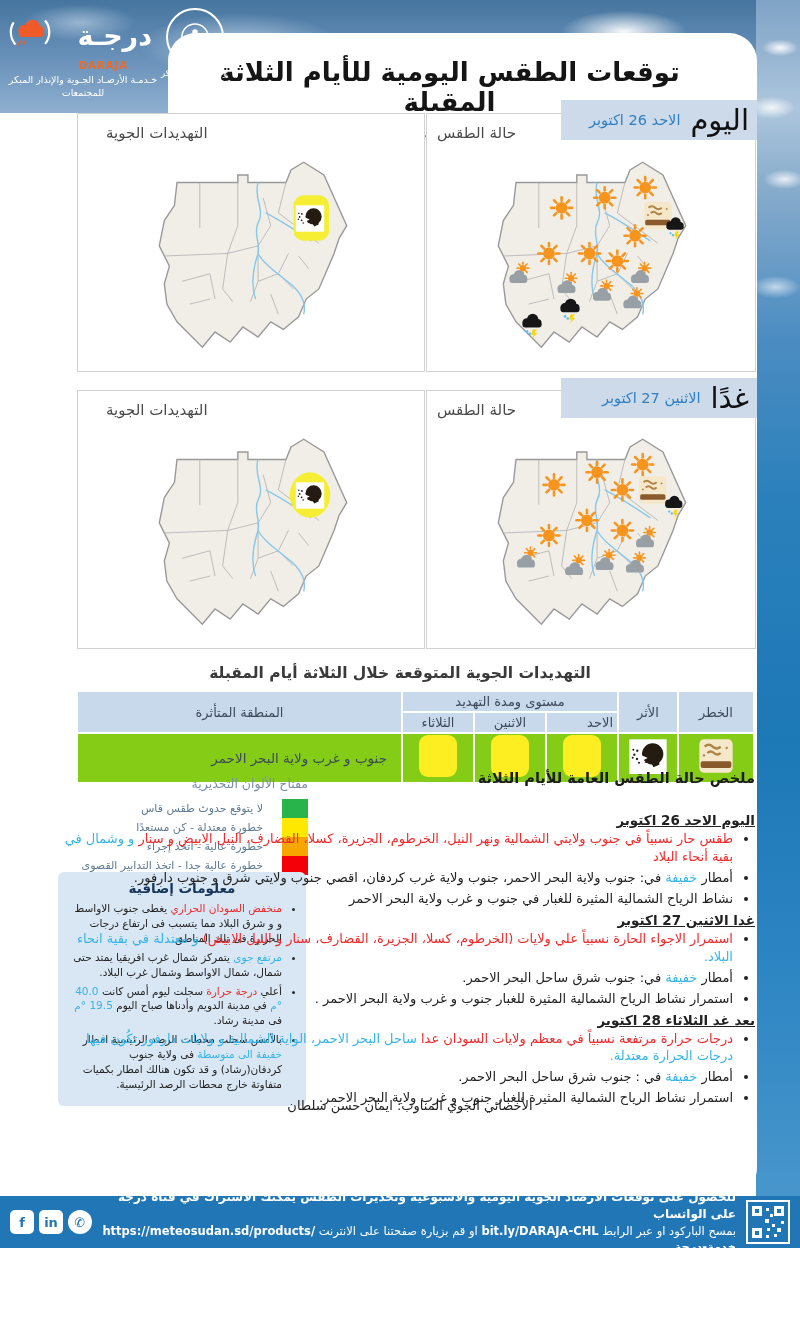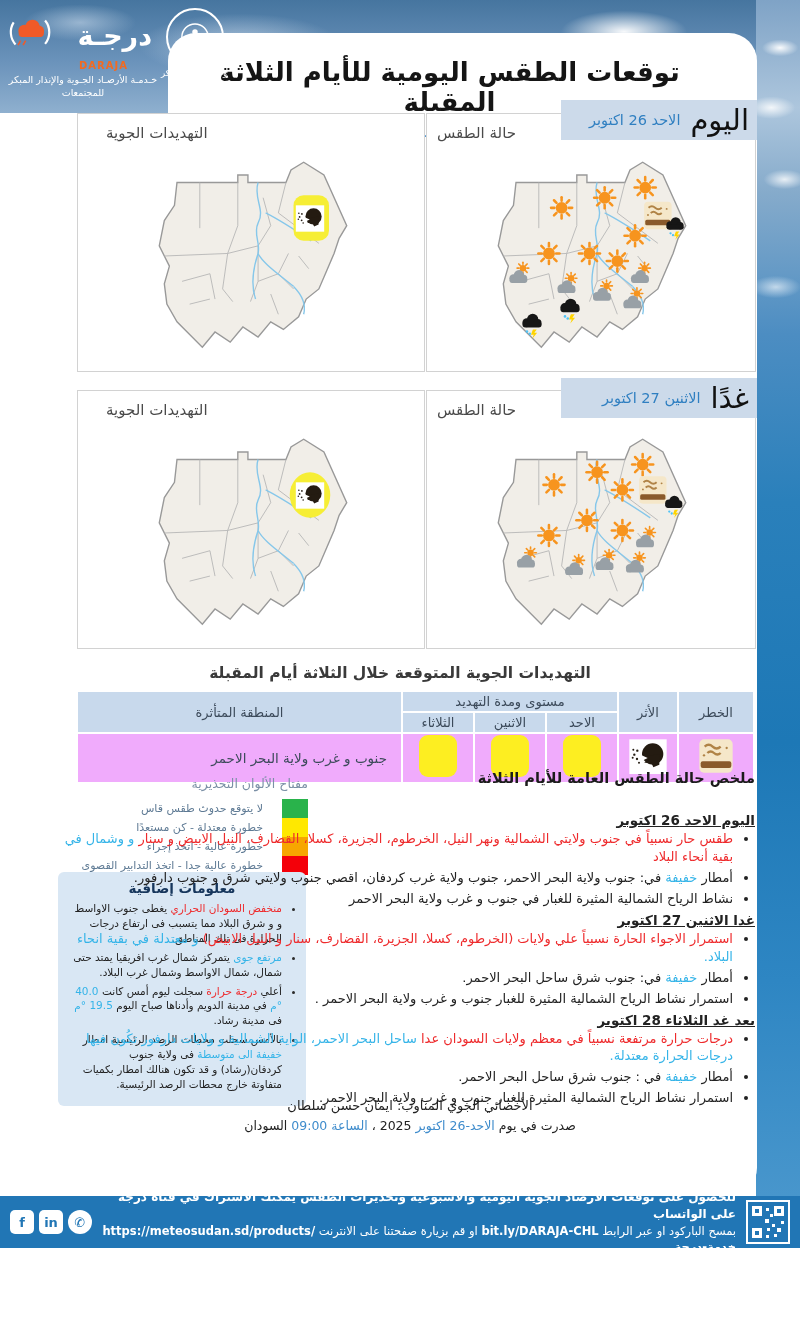--- a/index.html
+++ b/index.html
@@ -45,21 +45,21 @@
   .day-band { position:absolute; width:196px; height:40px; background:#ccdaea; z-index:3; display:flex; align-items:center; justify-content:flex-start; gap:10px; padding:0 8px; }
   .day-big { font-size:29px; font-weight:normal; color:#111; line-height:1; }
   .day-date { font-size:14.5px; color:#2f7fc1; }
   .map { position:absolute; }
 
   
   .tbl-title { position:absolute; top:664px; right:120px; width:560px; text-align:center; font-size:15.5px; font-weight:bold; color:#3a3a3a; z-index:2; }
   table.threats { position:absolute; top:690px; right:45px; width:679px; border-collapse:collapse; z-index:2; }
   table.threats th, table.threats td { border:2px solid #fff; font-weight:normal; }
   table.threats th { background:#c8d9ec; color:#3c4a5a; font-size:13px; padding:2px 4px; }
-  table.threats td { background:#f0abfc; text-align:center; vertical-align:middle; height:48px; }
+  table.threats td { background:#84cc16; text-align:center; vertical-align:middle; height:48px; }
   .chip { display:inline-block; width:38px; height:42px; border-radius:9px; }
   .area-cell { font-size:13.5px; color:#3c4a5a; text-align:right !important; padding-right:14px !important; }
 
   
   .legend { position:absolute; top:776px; right:492px; width:250px; z-index:2; direction:rtl; }
   .legend-title { font-size:12.5px; color:#7b90a6; margin-bottom:8px; text-align:right; }
   .lg-row { display:flex; align-items:stretch; gap:19px; }
   .lg-swatch { width:26px; height:19px; flex:0 0 26px; }
   .lg-label { font-size:11px; color:#5e7a94; line-height:19px; white-space:nowrap; }
 
@@ -319,21 +319,21 @@
   <div class="tbl-title">التهديدات الجوية المتوقعة خلال الثلاثة أيام المقبلة</div>
   <table class="threats">
     <tbody>
         <tr>
       <th rowspan="2" style="width:76px;">الخطر</th>
       <th rowspan="2" style="width:60px;">الأثر</th>
       <th colspan="3">مستوى ومدة التهديد</th>
       <th rowspan="2">المنطقة المتأثرة</th>
     </tr>
     <tr>
-      <th style="width:72px;">الاحد</th>
+      <th style="width:72px;text-align:right;">الاحد</th>
       <th style="width:72px;">الاثنين</th>
       <th style="width:72px;">الثلاثاء</th>
     </tr>
     <tr>
       <td>
         <svg width="40" height="44" viewBox="-6 -6 12 12">
               <use href="#sym-dust" x="-6" y="-6" width="12" height="12"></use>
             </svg>
       </td>
       <td>
@@ -399,21 +399,20 @@
     <div class="sec-head">بعد غد الثلاثاء 28 اكتوبر</div>
     <ul>
       <li><span class="seg-red">درجات حرارة مرتفعة نسبياً في معظم ولايات السودان عدا </span><span class="seg-cyan">ساحل البحر الاحمر، الواية الشمالية و ولايات دارفور تكُون فيها درجات الحرارة معتدلة.</span></li>
       <li><span class="seg-k">أمطار </span><span class="seg-cyan">خفيفة</span><span class="seg-k"> في : جنوب شرق ساحل البحر الاحمر.</span></li>
       <li><span class="seg-k">استمرار نشاط الرياح  الشمالية المثيرة للغبار  جنوب و غرب ولاية البحر الاحمر.</span></li>
     </ul>
   </div>
 
   <div class="signoff">
     <div class="l1">الأخصائي الجوي المناوب:      ايمان حسن سلطان</div>
-    <div class="l2"><span class="seg-k">صدرت في يوم </span><span class="seg-b">الاحد-26 اكتوبر</span><span class="seg-k">  2025 ، </span><span class="seg-b">الساعة 09:00</span><span class="seg-k"> السودان</span></div>
   </div>
 
   <div class="footer">
     <svg class="qr" width="44" height="44" viewBox="0 0 44 44">
       <rect x="1" y="1" width="42" height="42" fill="none" stroke="#fff" stroke-width="2"></rect>
       <g fill="#fff">
         <rect x="6" y="6" width="10" height="10"></rect>
           <rect x="28" y="6" width="10" height="10"></rect>
           <rect x="6" y="28" width="10" height="10"></rect>
         <rect x="9" y="9" width="4" height="4" fill="#2176b5"></rect>

